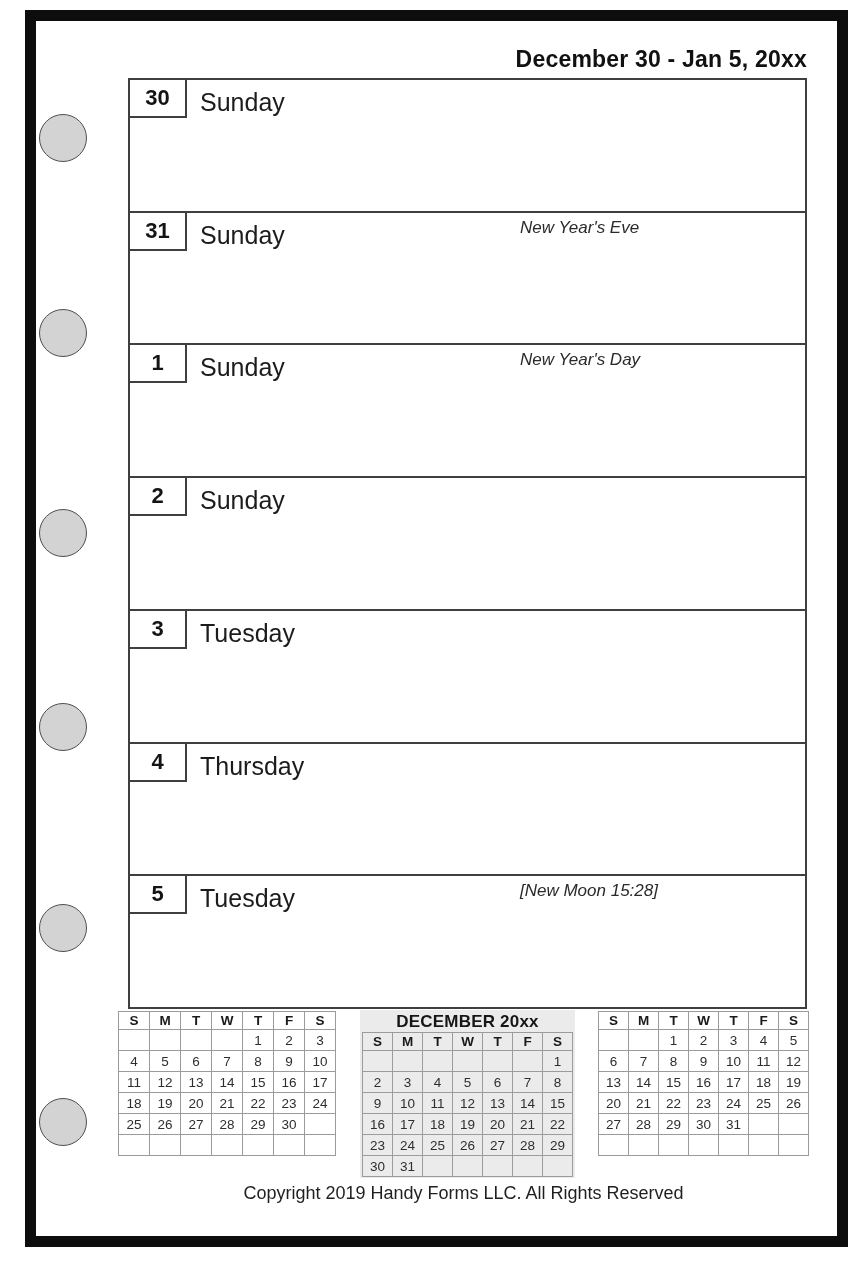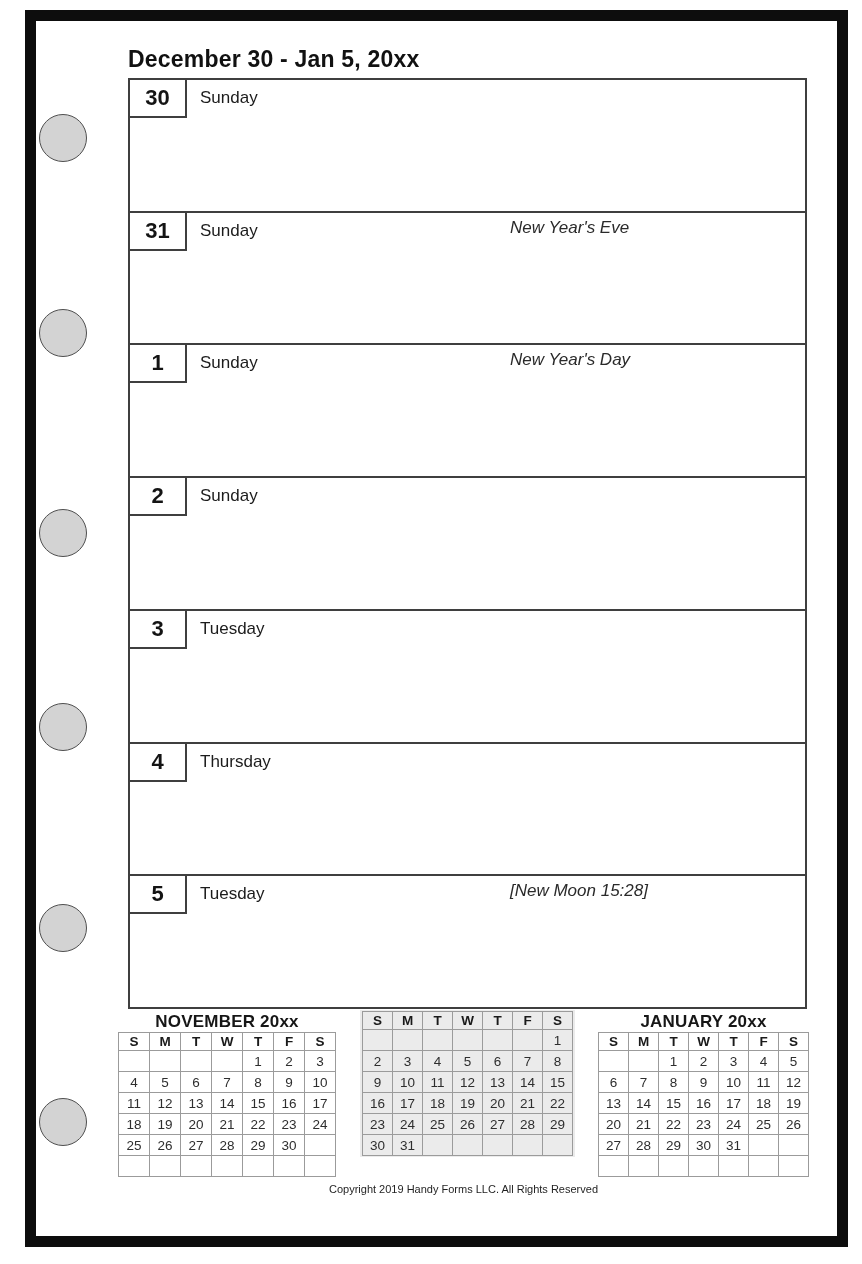--- a/index.html
+++ b/index.html
@@ -16,44 +16,44 @@
     box-sizing:border-box;border:11px solid #0d0d0d;background:#ffffff;
   }
   
   .hole{
     position:absolute;left:39px;width:48px;height:48px;border-radius:50%;
     background:#d3d3d3;border:1px solid #4f4f4f;box-sizing:border-box;z-index:3;
   }
   
   .week-title{
     position:absolute;left:128px;top:46px;width:679px;
-    text-align:left;font-size:23px;font-weight:bold;color:#111;
+    text-align:right;font-size:23px;font-weight:bold;color:#111;
     letter-spacing:0.2px;
   }
   
   .week-grid{
     position:absolute;left:128px;top:78px;width:679px;height:931px;
     box-sizing:border-box;border:2px solid #3f3f3f;
     display:flex;flex-direction:column;background:#fff;
   }
   .day-row{flex:1;position:relative;}
   .day-row + .day-row{border-top:2px solid #3f3f3f;}
   .date-box{
     position:absolute;left:0;top:0;width:55px;height:36px;
     border-right:2px solid #3f3f3f;border-bottom:2px solid #3f3f3f;
     display:flex;align-items:center;justify-content:center;
     background:#fff;
   }
   .date-box span{font-size:22px;font-weight:bold;color:#141414;}
   .day-name{
     position:absolute;left:70px;top:8px;
-    font-size:17px;color:#1c1c1c;
+    font-size:25px;color:#1c1c1c;
   }
   .day-note{
-    position:absolute;left:380px;top:5px;
+    position:absolute;left:390px;top:5px;
     font-size:17px;font-style:italic;color:#2a2a2a;
   }
   
   .mini-cals-row{position:absolute;left:0;top:1010px;width:862px;height:170px;}
   .mini-cal{position:absolute;top:0;box-sizing:border-box;padding:1px 2px;}
   .mini-cal.highlight{background:#ebebeb;}
   .mini-cal-title{
     text-align:center;font-size:17px;font-weight:bold;color:#161616;
     height:21px;line-height:21px;letter-spacing:0.2px;
   }
@@ -62,21 +62,21 @@
   }
   .mini-cal th,.mini-cal td{
     border:1px solid #9b9b9b;text-align:center;padding:0;
     font-size:13.5px;color:#2e2e2e;overflow:hidden;
   }
   .mini-cal th{height:17px;font-weight:bold;color:#1a1a1a;}
   .mini-cal td{height:20px;}
   
   .copyright{
     position:absolute;left:117px;top:1183px;width:693px;
-    text-align:center;font-size:11px;color:#1f1f1f;
+    text-align:center;font-size:18px;color:#1f1f1f;
   }
 </style>
 </head>
 <body>
 
 <div class="page-frame"></div>
 
 <div class="hole" style="top:114px"></div>
 <div class="hole" style="top:309px"></div>
 <div class="hole" style="top:509px"></div>
@@ -133,21 +133,20 @@
       <div class="date-box">
         <span>5</span>
       </div>
       <div class="day-name">Tuesday</div>
       <div class="day-note">[New Moon 15:28]</div>
     </div>
   </div>
 
 <div class="mini-cals-row">
     <div class="mini-cal" style="left: 116px; width: 222px;">
-      <div class="mini-cal-title">NOVEMBER 20xx</div>
       <table>
         <thead>
           <tr>
             <th>S</th>
             <th>M</th>
             <th>T</th>
             <th>W</th>
             <th>T</th>
             <th>F</th>
             <th>S</th>
@@ -205,20 +204,21 @@
             <td></td>
             <td></td>
             <td></td>
             <td></td>
             <td></td>
           </tr>
         </tbody>
       </table>
     </div>
     <div class="mini-cal highlight" style="left: 360px; width: 215px;">
+      <div class="mini-cal-title">DECEMBER 20xx</div>
       <table>
         <thead>
           <tr>
             <th>S</th>
             <th>M</th>
             <th>T</th>
             <th>W</th>
             <th>T</th>
             <th>F</th>
             <th>S</th>
@@ -276,21 +276,20 @@
             <td></td>
             <td></td>
             <td></td>
             <td></td>
             <td></td>
           </tr>
         </tbody>
       </table>
     </div>
     <div class="mini-cal" style="left: 596px; width: 215px;">
-      <div class="mini-cal-title">JANUARY 20xx</div>
       <table>
         <thead>
           <tr>
             <th>S</th>
             <th>M</th>
             <th>T</th>
             <th>W</th>
             <th>T</th>
             <th>F</th>
             <th>S</th>

